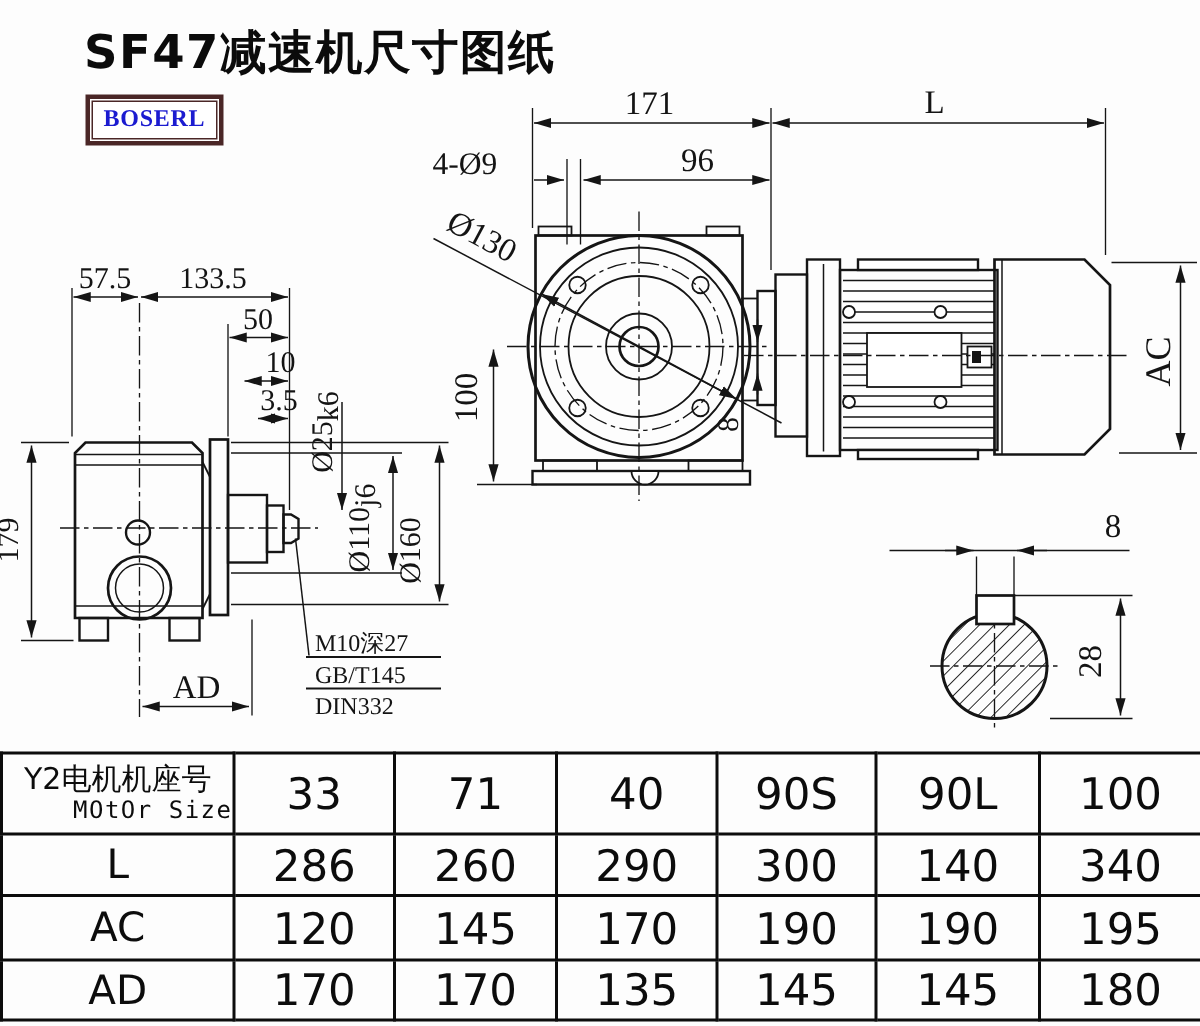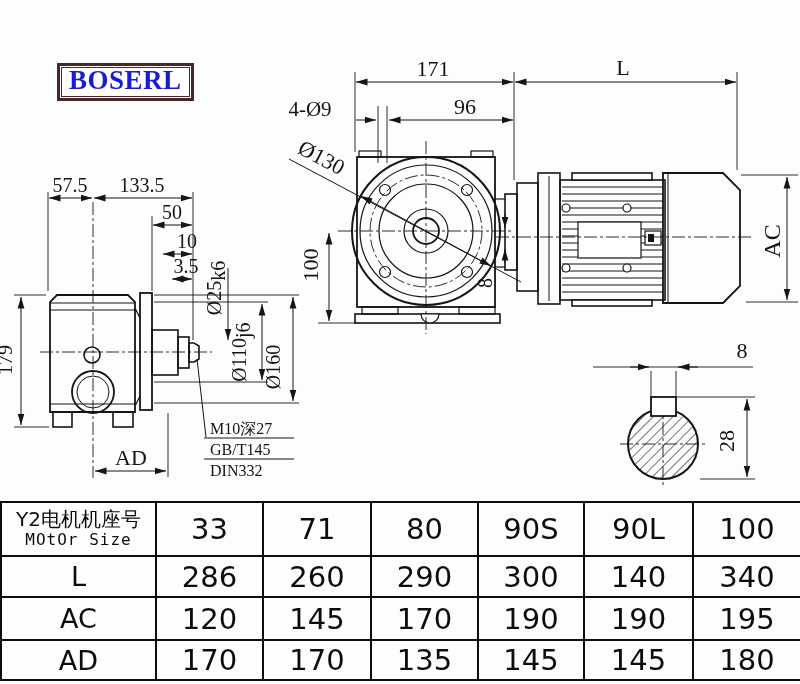--- a/index.html
+++ b/index.html
@@ -3,28 +3,28 @@
 <meta charset="utf-8">
 <style>
   html,body{margin:0;padding:0;background:#fdfdfd;}
   .stage{position:relative;width:800px;height:684px;background:#fdfdfd;overflow:hidden;
          font-family:"Liberation Sans",sans-serif;color:#111;}
   .stage svg{position:absolute;left:0;top:0;}
   .title{position:absolute;left:56px;top:14px;font-size:31px;font-weight:bold;
          font-family:"DejaVu Sans",sans-serif;letter-spacing:1px;color:#0b0b0b;}
   .logo{position:absolute;left:57px;top:63px;border:3px solid #4a2626;background:#fff;}
   .logo .inner{border:1px solid #4a2626;margin:1px;padding:0 7px;line-height:24px;}
-  .logo .inner span{font-family:"Liberation Serif",serif;font-weight:bold;font-size:27px;
+  .logo .inner span{font-family:"Liberation Serif",serif;font-weight:bold;font-size:16px;
          color:#1b1bd0;letter-spacing:0.5px;}
   table.mt{position:absolute;left:0;top:501px;width:800px;border-collapse:collapse;
          table-layout:fixed;background:#fdfdfd;}
   table.mt td{border:2px solid #0c0c0c;text-align:center;vertical-align:middle;
          font-family:"DejaVu Sans",sans-serif;color:#0c0c0c;padding:0;margin-left:39px;}
   td.hdr{font-size:20px;line-height:1.15;}
-  td.hdr .en{font-family:"DejaVu Sans Mono",monospace;font-size:16px;letter-spacing:1px;display:block;}
+  td.hdr .en{font-family:"DejaVu Sans Mono",monospace;font-size:16px;letter-spacing:1px;display:block;text-align:right;}
   td.num{font-size:29px;}
   td.lbl{font-size:27px;}
   text{font-family:"Liberation Serif",serif;fill:#141414;}
   .t22{font-size:22px}.t21{font-size:21px}.t20{font-size:20px}.t16{font-size:16px}.t24{font-size:24px}
   .o2{stroke:#151515;stroke-width:2;fill:none}
   .o18{stroke:#151515;stroke-width:1.8;fill:none}
   .o16{stroke:#151515;stroke-width:1.6;fill:none}
   .o12{stroke:#151515;stroke-width:1.2;fill:none}
   .o1{stroke:#151515;stroke-width:1;fill:none}
   .dim{stroke:#151515;stroke-width:1;fill:none}
@@ -235,20 +235,21 @@
 
     <line class="ext" x1="676" y1="397" x2="755" y2="397"></line>
     <line class="ext" x1="700" y1="479" x2="755" y2="479"></line>
     <line class="dim" x1="747" y1="399" x2="747" y2="477" marker-start="url(#ma)" marker-end="url(#ma)"></line>
     <g transform="translate(734,441) rotate(-90)">
       <text class="t22" text-anchor="middle">28</text>
     </g>
   </g>
 </svg>
 
+<div class="title">SF47减速机尺寸图纸</div>
 
 <div class="logo">
   <div class="inner">
     <span>BOSERL</span>
   </div>
 </div>
 
 <table class="mt">
   <colgroup>
     <col style="width:155px">
@@ -260,21 +261,21 @@
         <col style="width:108px">
   </colgroup>
   <tbody>
         <tr style="height:54px">
     <td class="hdr">
       <span>Y2电机机座号</span>
       <span class="en">MOtOr Size</span>
     </td>
     <td class="num">33</td>
     <td class="num">71</td>
-    <td class="num">80</td>
+    <td class="num">40</td>
     <td class="num">90S</td>
     <td class="num">90L</td>
     <td class="num">100</td>
   </tr>
   <tr style="height:41px">
     <td class="lbl">L</td>
     <td class="num">286</td>
     <td class="num">260</td>
     <td class="num">290</td>
     <td class="num">300</td>

